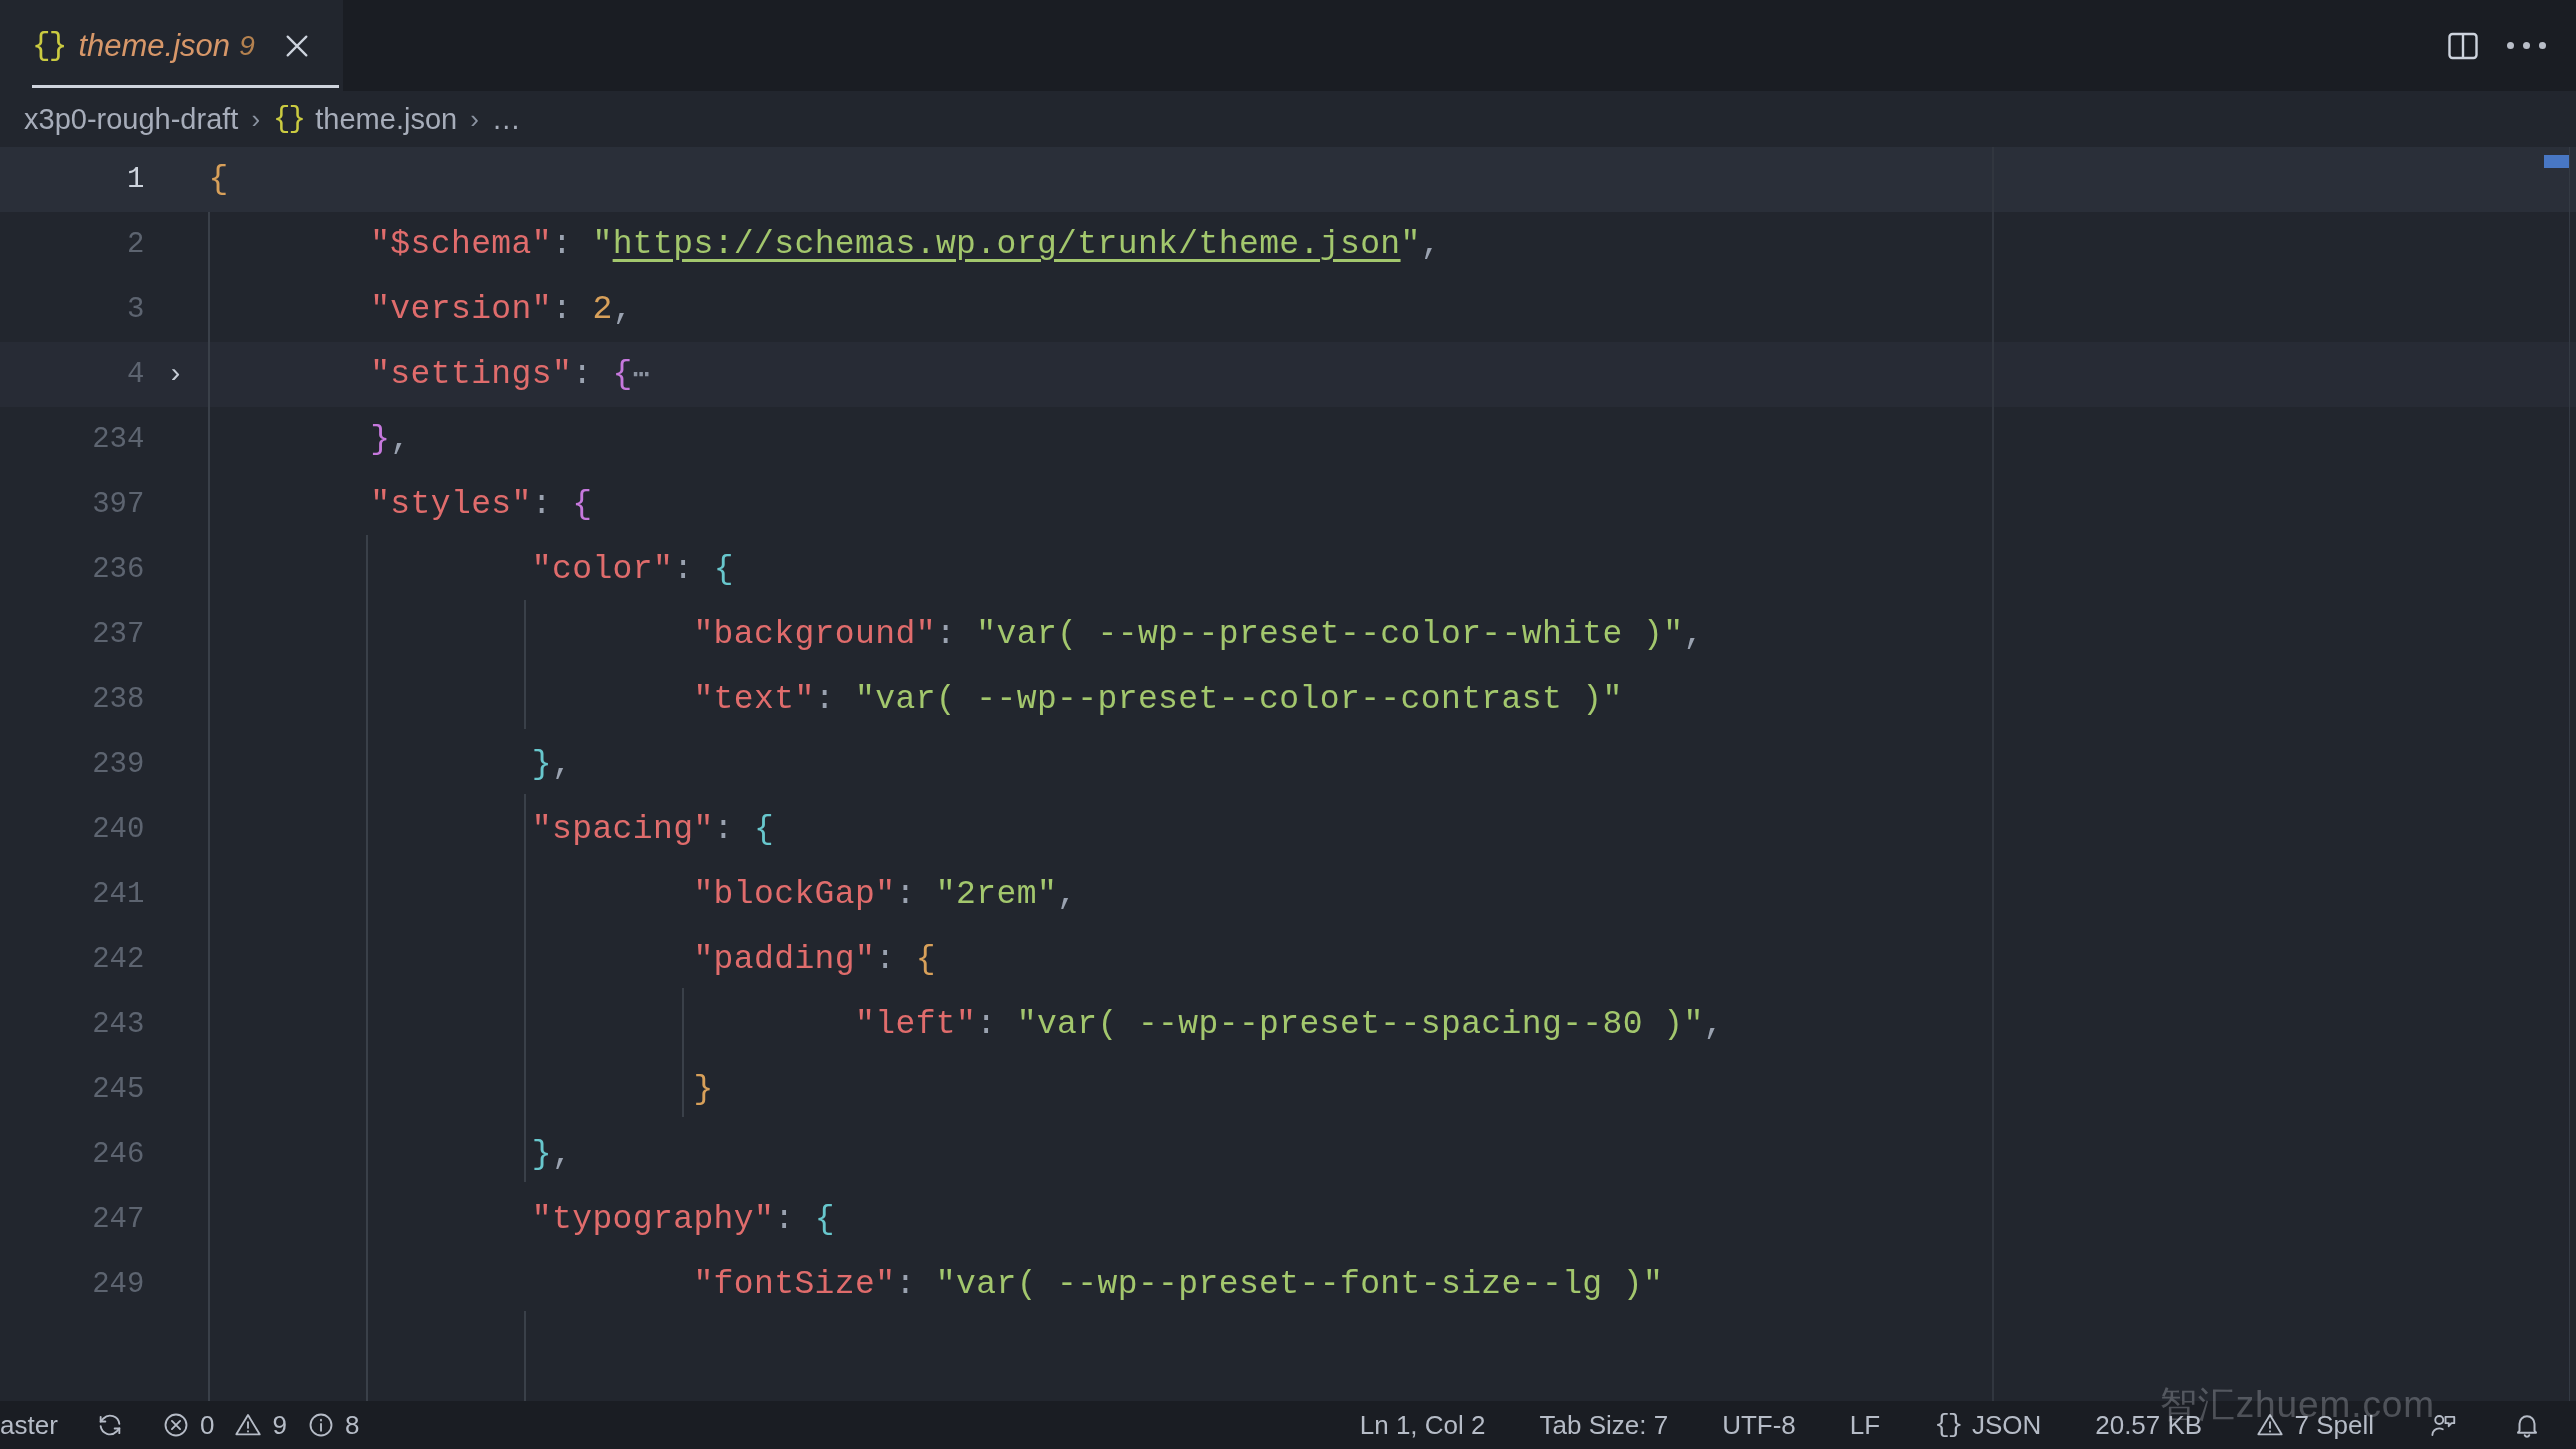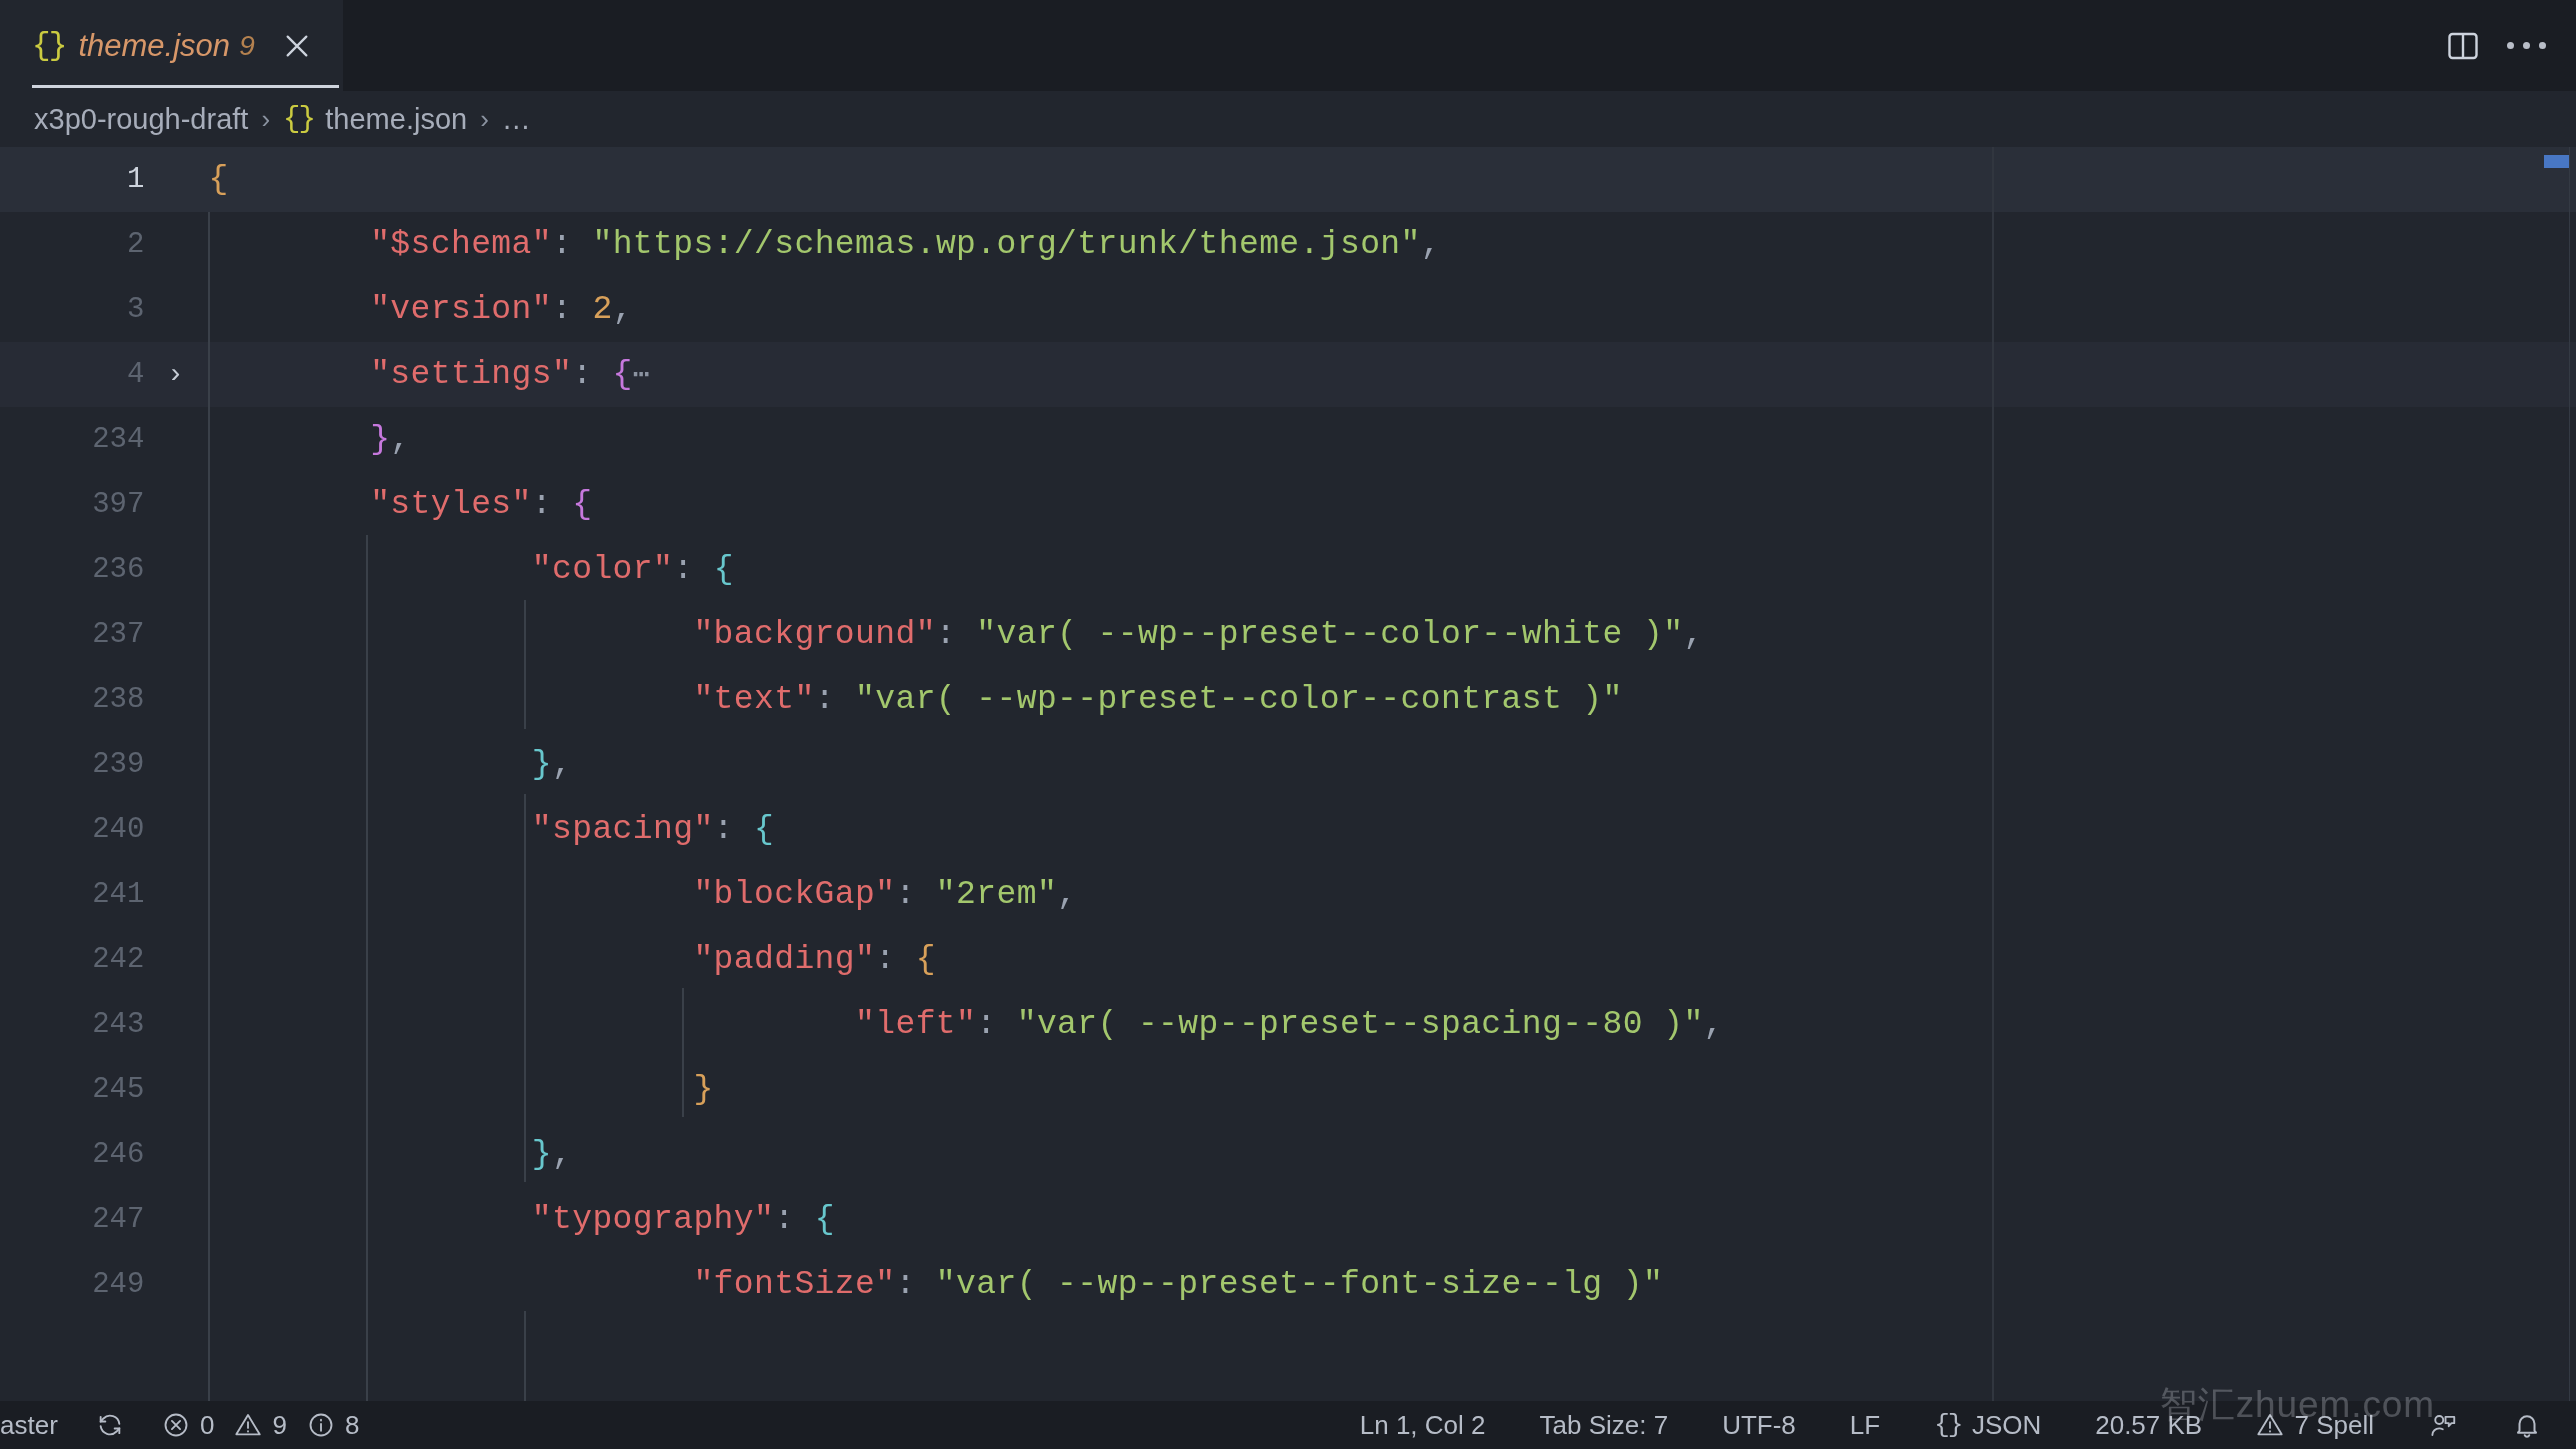--- a/index.html
+++ b/index.html
@@ -108,21 +108,21 @@
     width: 7.5px; height: 7.5px; border-radius: 50%;
     background: #b9bec8; display:block;
   }
 
   
   .breadcrumb {
     height: 56px;
     background: #22262e;
     display: flex;
     align-items: center;
-    padding-left: 34px;
+    padding-left: 24px;
     gap: 13px;
     flex: 0 0 auto;
     font-size: 29px;
     color: #a7adba;
     white-space: nowrap;
   }
   .bc-item { cursor: pointer; display: flex; align-items:center; gap:11.2px;}
   .bc-sep { color: #8b93a1; font-size: 26px; }
   .bc-json { color:#cbcb41; font-family:"Liberation Mono", monospace; letter-spacing:-1.9px;}
 
@@ -174,21 +174,21 @@
   }
 
   
   .k   { color: #e06c6c; }   
   .c   { color: #9aa2b0; }   
   .s   { color: #a3c76d; }   
   .n   { color: #d8a05a; }   
   .b1  { color: #d8a05a; }   
   .b2  { color: #c678dd; }   
   .b3  { color: #68c7cd; }   
-  .lnk { color: #a3c76d; text-underline-offset: 5.6px; cursor: pointer; margin-top: 8px;}
+  .lnk { color: #a3c76d; text-decoration: underline; text-underline-offset: 5.6px; cursor: pointer; margin-top: 8px;}
   .fold-ph { color: #8b93a1; font-size: 28px; }
 
   
   .iguide {
     position: absolute;
     width: 1.9px;
     background: #3a4049;
     pointer-events: none;
   }
   

